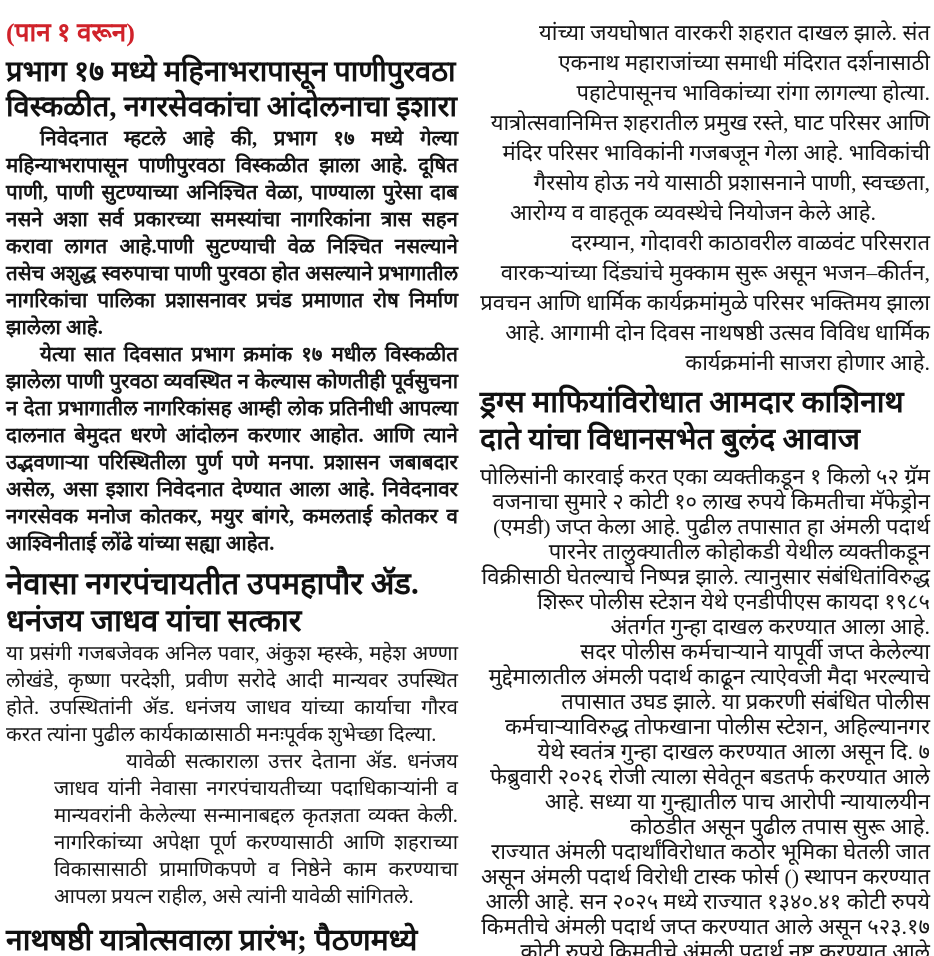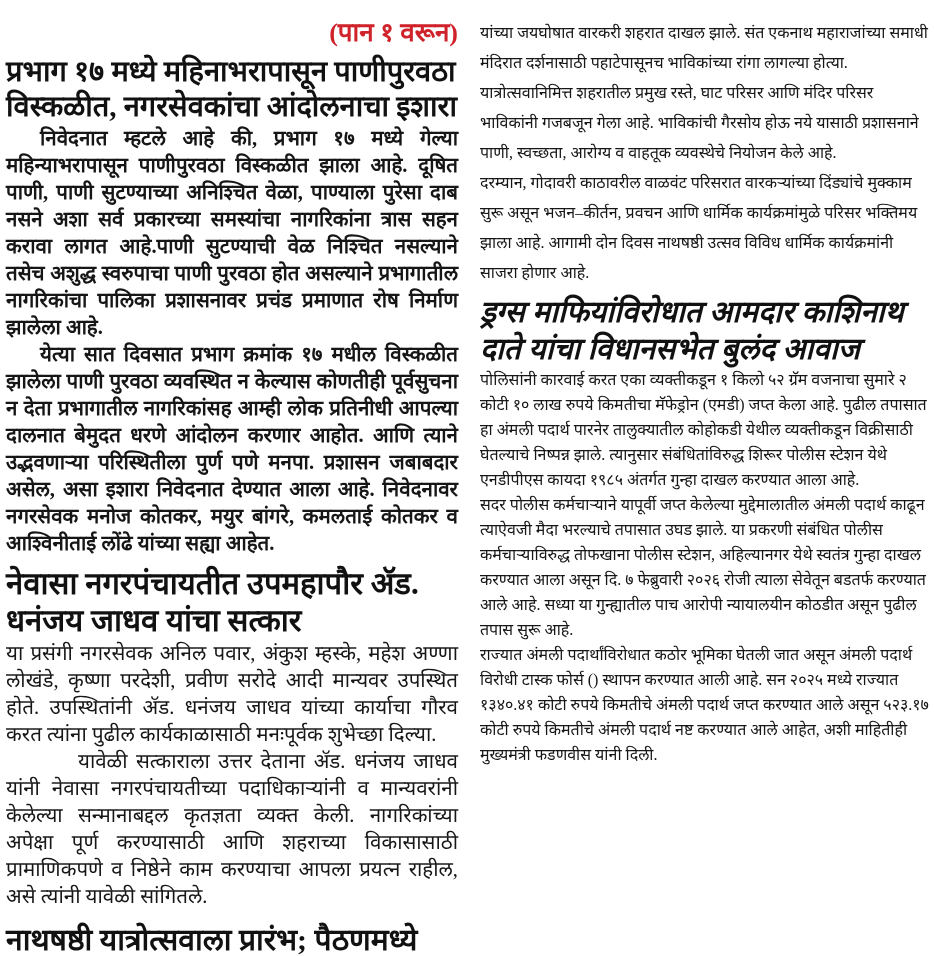--- a/index.html
+++ b/index.html
@@ -13,52 +13,52 @@
   .page {
     width: 934px; height: 956px;
     display: flex;
     padding: 10px 4px 6px 6px;
     gap: 22px;
   }
   .col { flex: 0 0 452px; width: 452px; }
   .col.right { flex: 0 0 450px; width: 450px; padding-top: 8px; }
 
   .continuation-note {
-    text-align: right;
+    text-align: left;
     font-weight: 700;
     font-size: 26px;
     line-height: 1.15;
     margin-top: 8px;
     margin-bottom: 6px;
   }
   .headline {
     text-align: left;
     font-weight: 800;
     font-size: 29px;
     line-height: 1.22;
     color: #111111;
     letter-spacing: 0px;
   }
   .headline.h-art2 { font-size: 31px; margin-top: 8px; }
   .headline.h-art3 { font-size: 30px; margin-top: 12px; }
-  .headline.h-right { font-size: 30px; margin: 6px 0 0 0; font-style: italic; }
+  .headline.h-right { font-size: 30px; margin: 6px 0 7px 0; }
 
   .body-text {
     font-size: 20.5px;
     line-height: 27px;
     text-align: justify;
     text-justify: inter-word;
   }
   .indent-1 { text-indent: 34px; font-weight: bold; }
-  .indent-2 { text-indent: 72px; }
+  .indent-2 { text-indent: 72px; margin-left: 48px; }
 
   .col.right .body-text {
-    font-size: 16px;
+    font-size: 22px;
     line-height: 30px;
-    text-align: left;
+    text-align: right;
   }
   .col.right .tight { line-height: 25px; }
 
   .mid-gap {
     display: inline-block;
     width: 54px;
     height: 1px;
   }
   .para-space { margin-top: 0px; }
 </style>
@@ -72,21 +72,21 @@
     <div class="continuation-note" style="color: rgb(208, 34, 42);">(पान १ वरून)</div>
 
     <h1 class="headline h-art1">प्रभाग १७ मध्ये महिनाभरापासून पाणीपुरवठा विस्कळीत, नगरसेवकांचा आंदोलनाचा इशारा</h1>
 
     <p class="body-text indent-1 para-space">निवेदनात म्हटले आहे की, प्रभाग १७ मध्ये गेल्या महिन्याभरापासून पाणीपुरवठा विस्कळीत झाला आहे. दूषित पाणी, पाणी सुटण्याच्या अनिश्चित वेळा, पाण्याला पुरेसा दाब नसने अशा सर्व प्रकारच्या समस्यांचा नागरिकांना त्रास सहन करावा लागत आहे.पाणी सुटण्याची वेळ निश्चित नसल्याने तसेच अशुद्ध स्वरुपाचा पाणी पुरवठा होत असल्याने प्रभागातील नागरिकांचा पालिका प्रशासनावर प्रचंड प्रमाणात रोष निर्माण झालेला आहे.</p>
 
     <p class="body-text indent-1 para-space">येत्या सात दिवसात प्रभाग क्रमांक १७ मधील विस्कळीत झालेला पाणी पुरवठा व्यवस्थित न केल्यास कोणतीही पूर्वसुचना न देता प्रभागातील नागरिकांसह आम्ही लोक प्रतिनीधी आपल्या दालनात बेमुदत धरणे आंदोलन करणार आहोत. आणि त्याने उद्भवणाऱ्या परिस्थितीला पुर्ण पणे मनपा. प्रशासन जबाबदार असेल, असा इशारा निवेदनात देण्यात आला आहे. निवेदनावर नगरसेवक मनोज कोतकर, मयुर बांगरे, कमलताई कोतकर व आश्विनीताई लोंढे यांच्या सह्या आहेत.</p>
 
     <h2 class="headline h-art2">नेवासा नगरपंचायतीत उपमहापौर ॲड. धनंजय जाधव यांचा सत्कार</h2>
 
-    <p class="body-text para-space">या प्रसंगी नगरसेवक अनिल पवार, अंकुश म्हस्के, महेश अण्णा लोखंडे, कृष्णा परदेशी, प्रवीण सरोदे आदी मान्यवर उपस्थित होते. उपस्थितांनी ॲड. धनंजय जाधव यांच्या कार्याचा गौरव करत त्यांना पुढील कार्यकाळासाठी मनःपूर्वक शुभेच्छा दिल्या.</p>
+    <p class="body-text para-space">या प्रसंगी गजबजेवक अनिल पवार, अंकुश म्हस्के, महेश अण्णा लोखंडे, कृष्णा परदेशी, प्रवीण सरोदे आदी मान्यवर उपस्थित होते. उपस्थितांनी ॲड. धनंजय जाधव यांच्या कार्याचा गौरव करत त्यांना पुढील कार्यकाळासाठी मनःपूर्वक शुभेच्छा दिल्या.</p>
 
     <p class="body-text indent-2 para-space">यावेळी सत्काराला उत्तर देताना ॲड. धनंजय जाधव यांनी नेवासा नगरपंचायतीच्या पदाधिकाऱ्यांनी व मान्यवरांनी केलेल्या सन्मानाबद्दल कृतज्ञता व्यक्त केली. नागरिकांच्या अपेक्षा पूर्ण करण्यासाठी आणि शहराच्या विकासासाठी प्रामाणिकपणे व निष्ठेने काम करण्याचा आपला प्रयत्न राहील, असे त्यांनी यावेळी सांगितले.</p>
 
     <h2 class="headline h-art3">नाथषष्ठी यात्रोत्सवाला प्रारंभ; पैठणमध्ये पाच लाख भाविकांची गर्दी</h2>
 
   </div>
 
   <div class="col right">
 
     <p class="body-text"><span>यांच्या जयघोषात वारकरी शहरात दाखल झाले. संत एकनाथ महाराजांच्या समाधी मंदिरात दर्शनासाठी पहाटेपासूनच भाविकांच्या रांगा लागल्या होत्या. यात्रोत्सवानिमित्त शहरातील प्रमुख रस्ते, घाट परिसर आणि मंदिर परिसर भाविकांनी गजबजून गेला आहे. भाविकांची गैरसोय होऊ नये यासाठी प्रशासनाने पाणी, स्वच्छता, आरोग्य व वाहतूक व्यवस्थेचे नियोजन केले आहे.</span><span class="mid-gap"></span><span>दरम्यान, गोदावरी काठावरील वाळवंट परिसरात वारकऱ्यांच्या दिंड्यांचे मुक्काम सुरू असून भजन–कीर्तन, प्रवचन आणि धार्मिक कार्यक्रमांमुळे परिसर भक्तिमय झाला आहे. आगामी दोन दिवस नाथषष्ठी उत्सव विविध धार्मिक कार्यक्रमांनी साजरा होणार आहे.</span></p>

